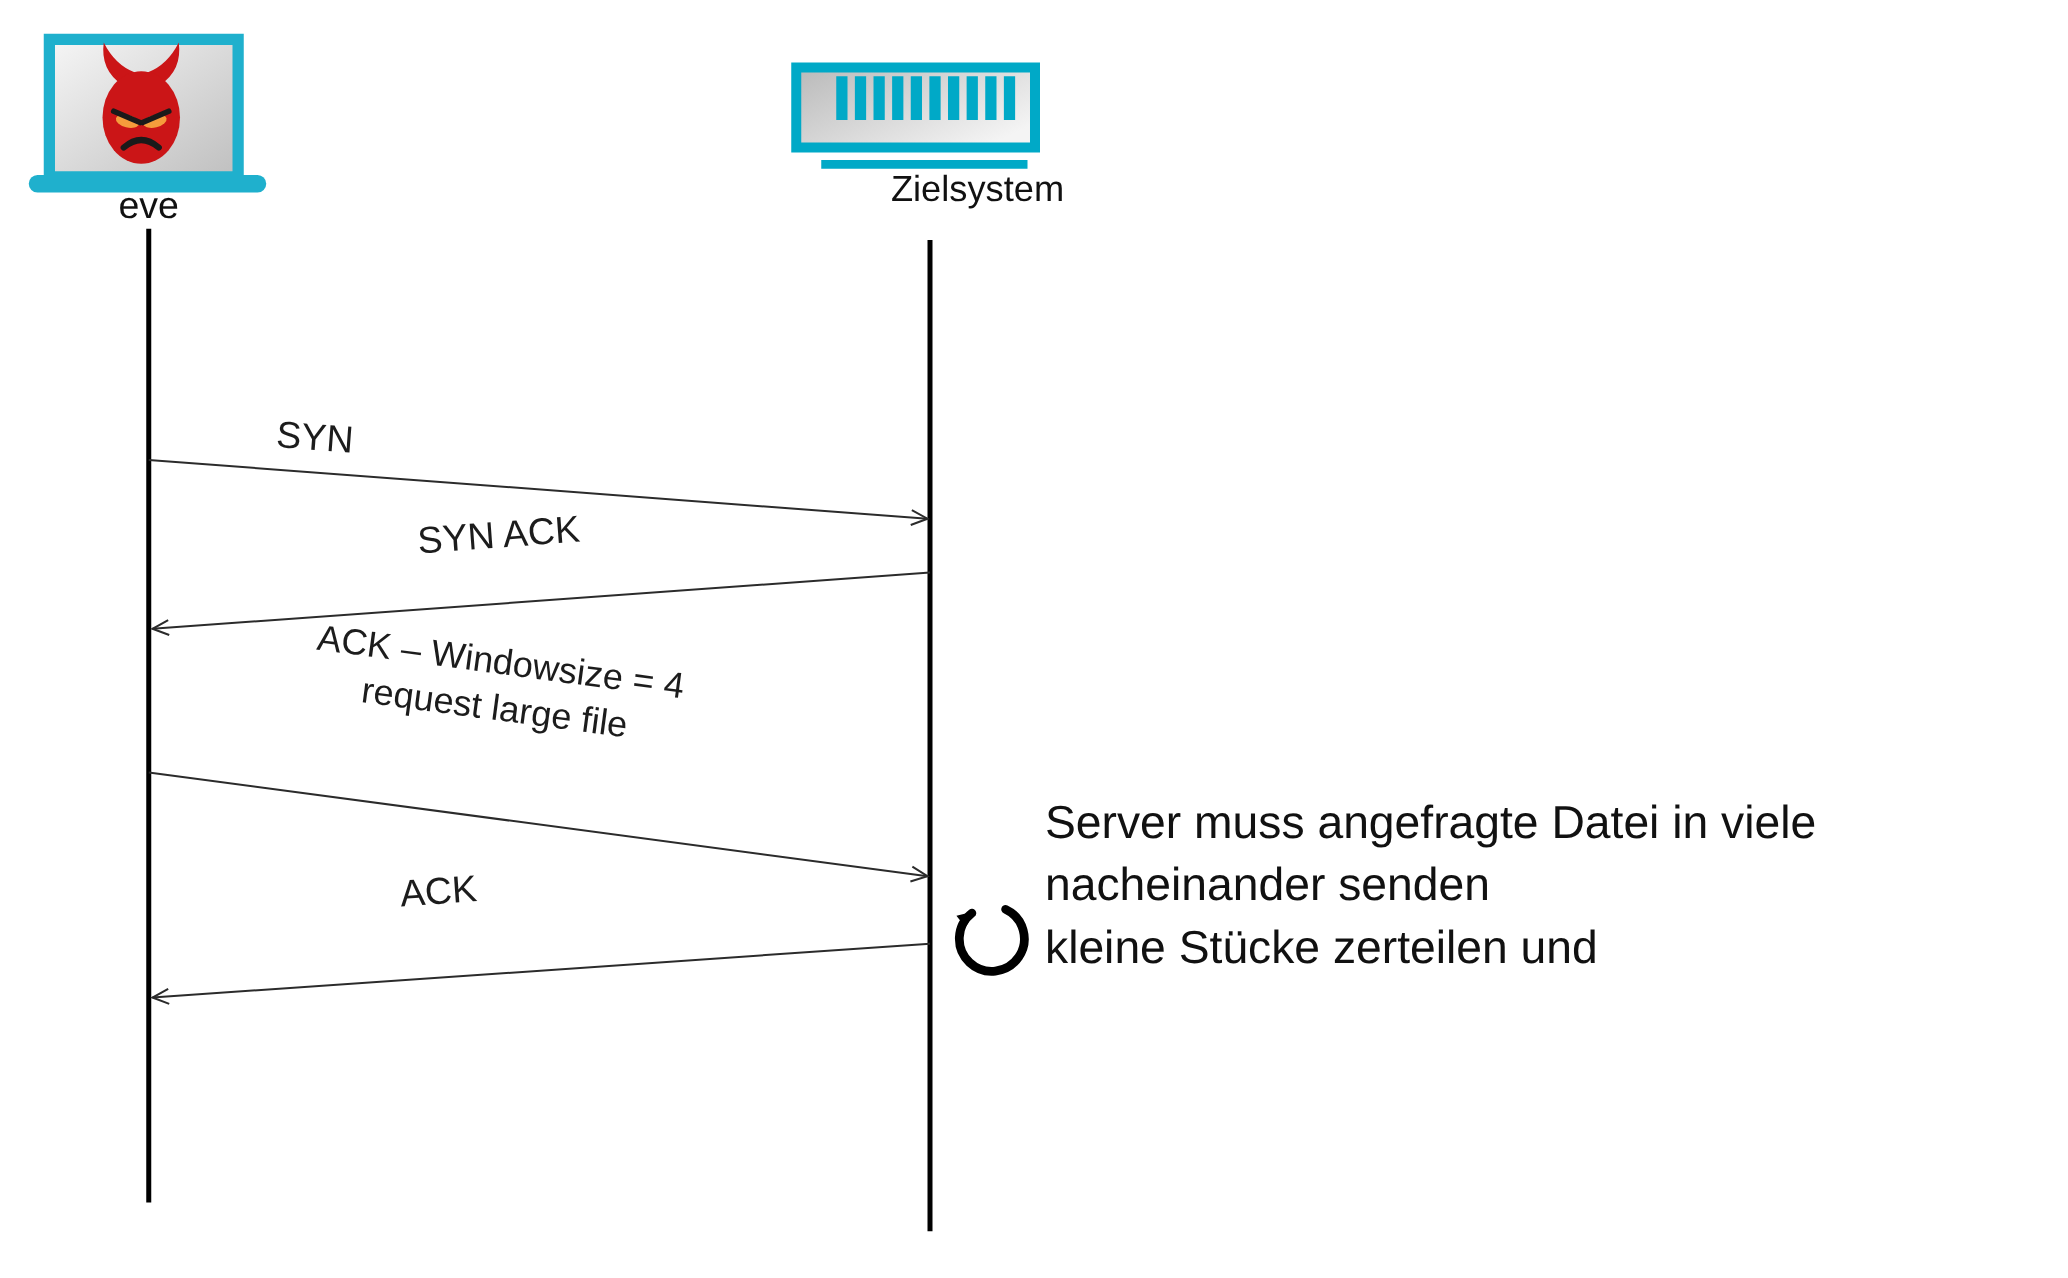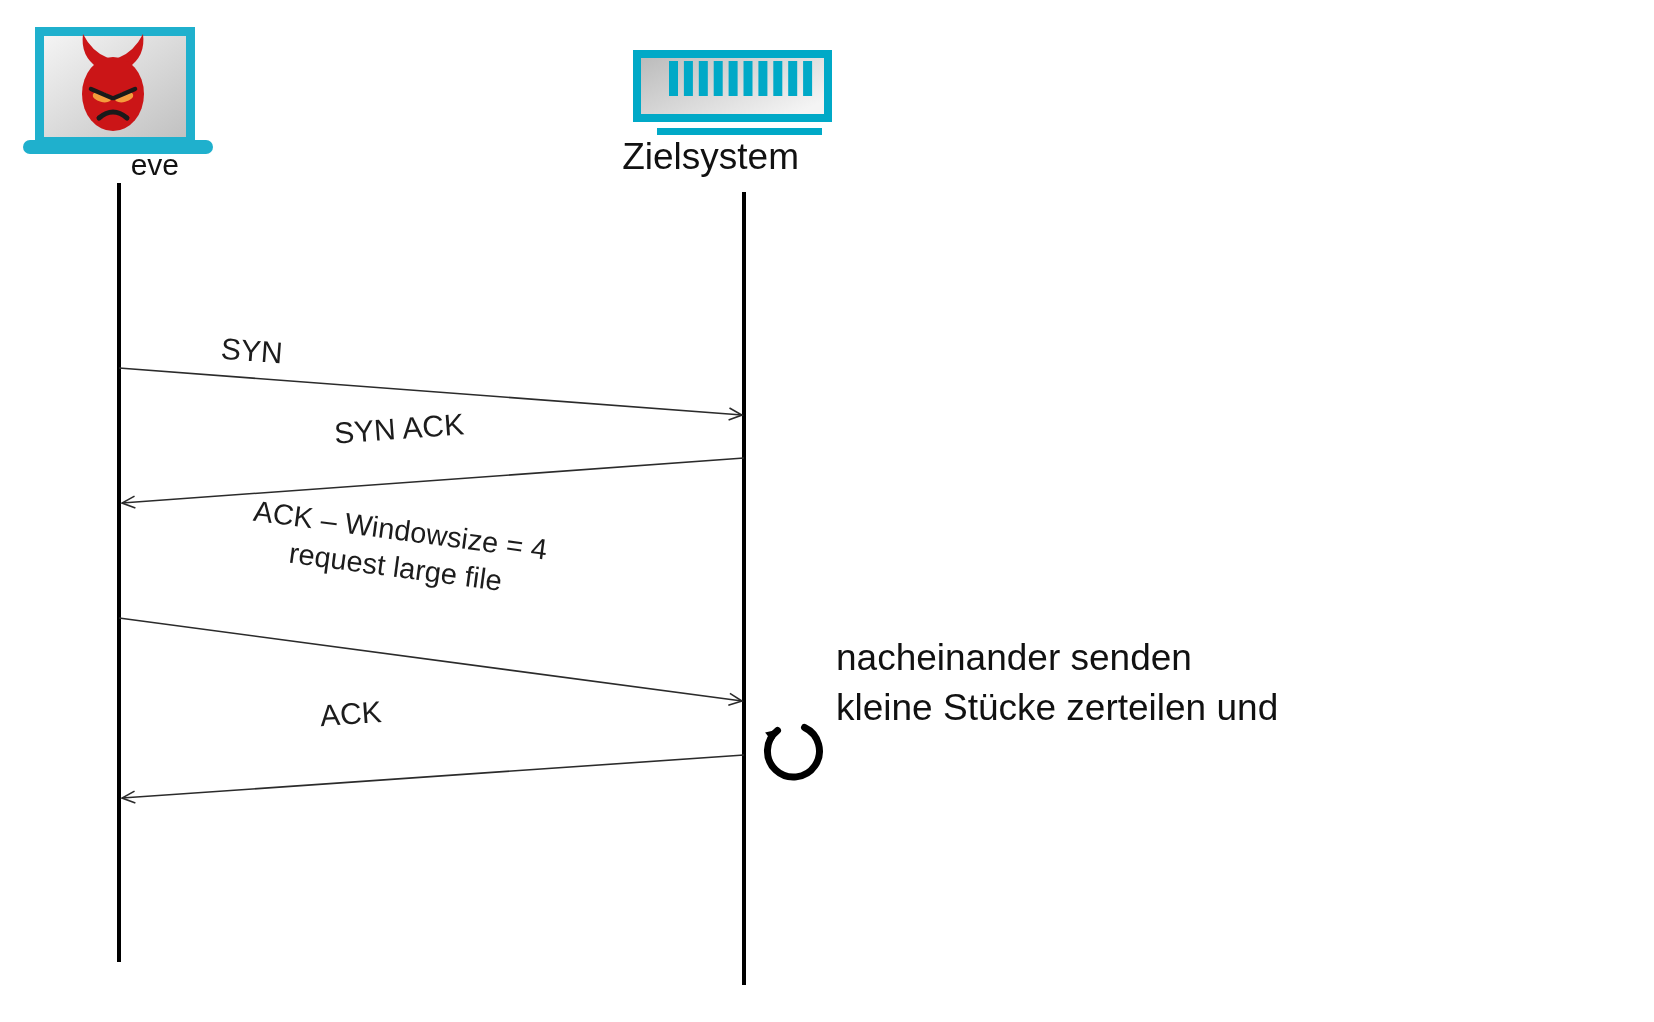--- a/index.html
+++ b/index.html
@@ -10,26 +10,26 @@
     font-family:"Liberation Sans", sans-serif;
     color:#1a1a1a;
     overflow:hidden;
   }
   .abs{position:absolute;}
   
   #laptop-icon{left:20px;top:22px;width:196px;height:134px;}
   #server-icon{left:626px;top:44px;width:212px;height:96px;}
   
   .actor-label{
-    text-align:right;
+    text-align:center;
     font-size:30px;
     color:#111;
   }
   #eve-label{left:59px;top:148px;width:120px;}
-  #ziel-label{left:619px;top:136px;width:180px;font-size:37px;}
+  #ziel-label{left:692px;top:136px;width:180px;font-size:29px;}
   
   .lifeline{width:3.5px;background:#000;}
   #lifeline-eve{left:117px;top:183px;height:779px;}
   #lifeline-ziel{left:742px;top:192px;height:793px;}
   
   #arrows{left:0;top:0;width:1654px;height:1022px;pointer-events:none;}
   
   .msg-label{
     font-size:30px;
     color:#1c1c1c;
@@ -128,17 +128,18 @@
     <span>ACK – Windowsize = 4</span>
     <span>request large file</span>
   </div>
   <div id="msg4-label" class="abs msg-label">ACK</div>
 
   <svg id="refresh-icon" class="abs" viewBox="0 0 64 72">
     <path d="M 44.5 17.5 A 26 26 0 1 1 17.5 20.5" fill="none" stroke="#000" stroke-width="7" stroke-linecap="round" marker-end="url(#arrowSolid)"></path>
   </svg>
 
   <div id="annotation" class="abs">
+    <div>Server muss angefragte Datei in viele</div>
     <div>nacheinander senden</div>
     <div>kleine Stücke zerteilen und</div>
   </div>
 
 </div>
 
 </body></html>

